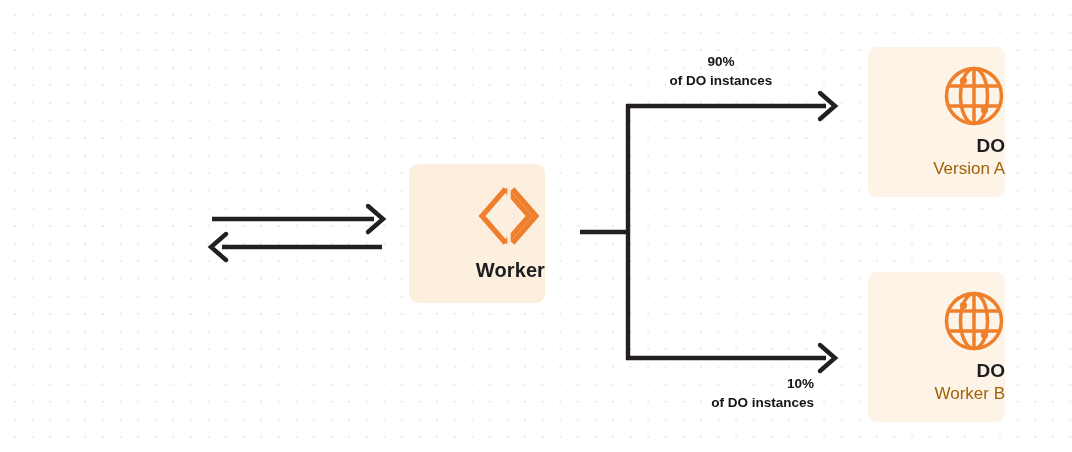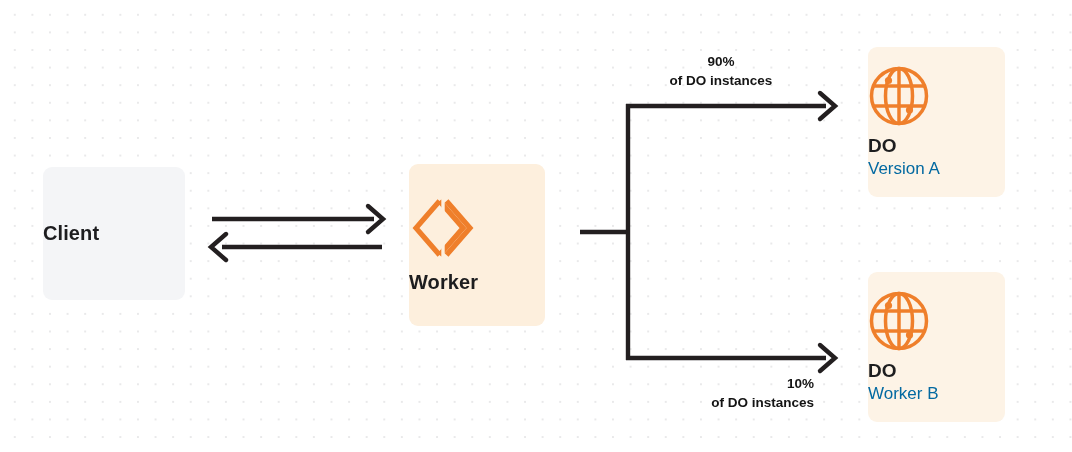--- a/index.html
+++ b/index.html
@@ -21,36 +21,36 @@
     width: 1072px;
     height: 452px;
   }
 
   
   .node {
     position: absolute;
     border-radius: 9px;
     display: flex;
     flex-direction: column;
-    align-items: flex-start;
+    align-items: flex-end;
     justify-content: center;
     box-sizing: border-box;
   }
   .node-client {
     left: 43px;
     top: 167px;
     width: 142px;
     height: 133px;
     background: #f4f5f7;
   }
   .node-worker {
     left: 409px;
     top: 164px;
     width: 136px;
-    height: 162px;
+    height: 139px;
     background: #fdefdd;
   }
   .node-do-a {
     left: 868px;
     top: 47px;
     width: 137px;
     height: 150px;
     background: #fdf3e6;
   }
   .node-do-b {
@@ -70,21 +70,21 @@
   }
   .node-title-do {
     font-size: 19px;
     font-weight: bold;
     color: #1d1d1f;
     margin-top: 8px;
   }
   .node-sub {
     font-size: 17px;
     font-weight: normal;
-    color: #0369a1;
+    color: #a16207;
     margin-top: 2px;
     line-height: 1.2;
   }
   .worker-title {
     margin-top: 12px;
   }
 
   .icon-wrap {
     display: block;
     line-height: 0;
@@ -160,23 +160,20 @@
   <div class="edge-label label-top">
     <div>90%</div>
     <div>of DO instances</div>
   </div>
 
   <div class="edge-label label-bottom">
     <div>10%</div>
     <div>of DO instances</div>
   </div>
 
-  <div class="node node-client">
-    <div class="node-title">Client</div>
-  </div>
 
   <div class="node node-worker">
     <span class="icon-wrap">
       <svg width="70" height="62" viewBox="0 0 70 62" aria-hidden="true">
 
         <path d="M30.5 4 L7 31 L30.5 58" fill="none" stroke="#ef7f2b" stroke-width="5.2" stroke-linejoin="miter" stroke-linecap="butt"></path>
         <path d="M30.5 4 L54 31 L30.5 58" fill="none" stroke="#ef7f2b" stroke-width="5.2" stroke-linejoin="miter" stroke-linecap="butt"></path>
 
         <path d="M37.5 4 L61 31 L37.5 58" fill="none" stroke="#ef7f2b" stroke-width="5.2" stroke-linejoin="miter" stroke-linecap="butt"></path>
 

